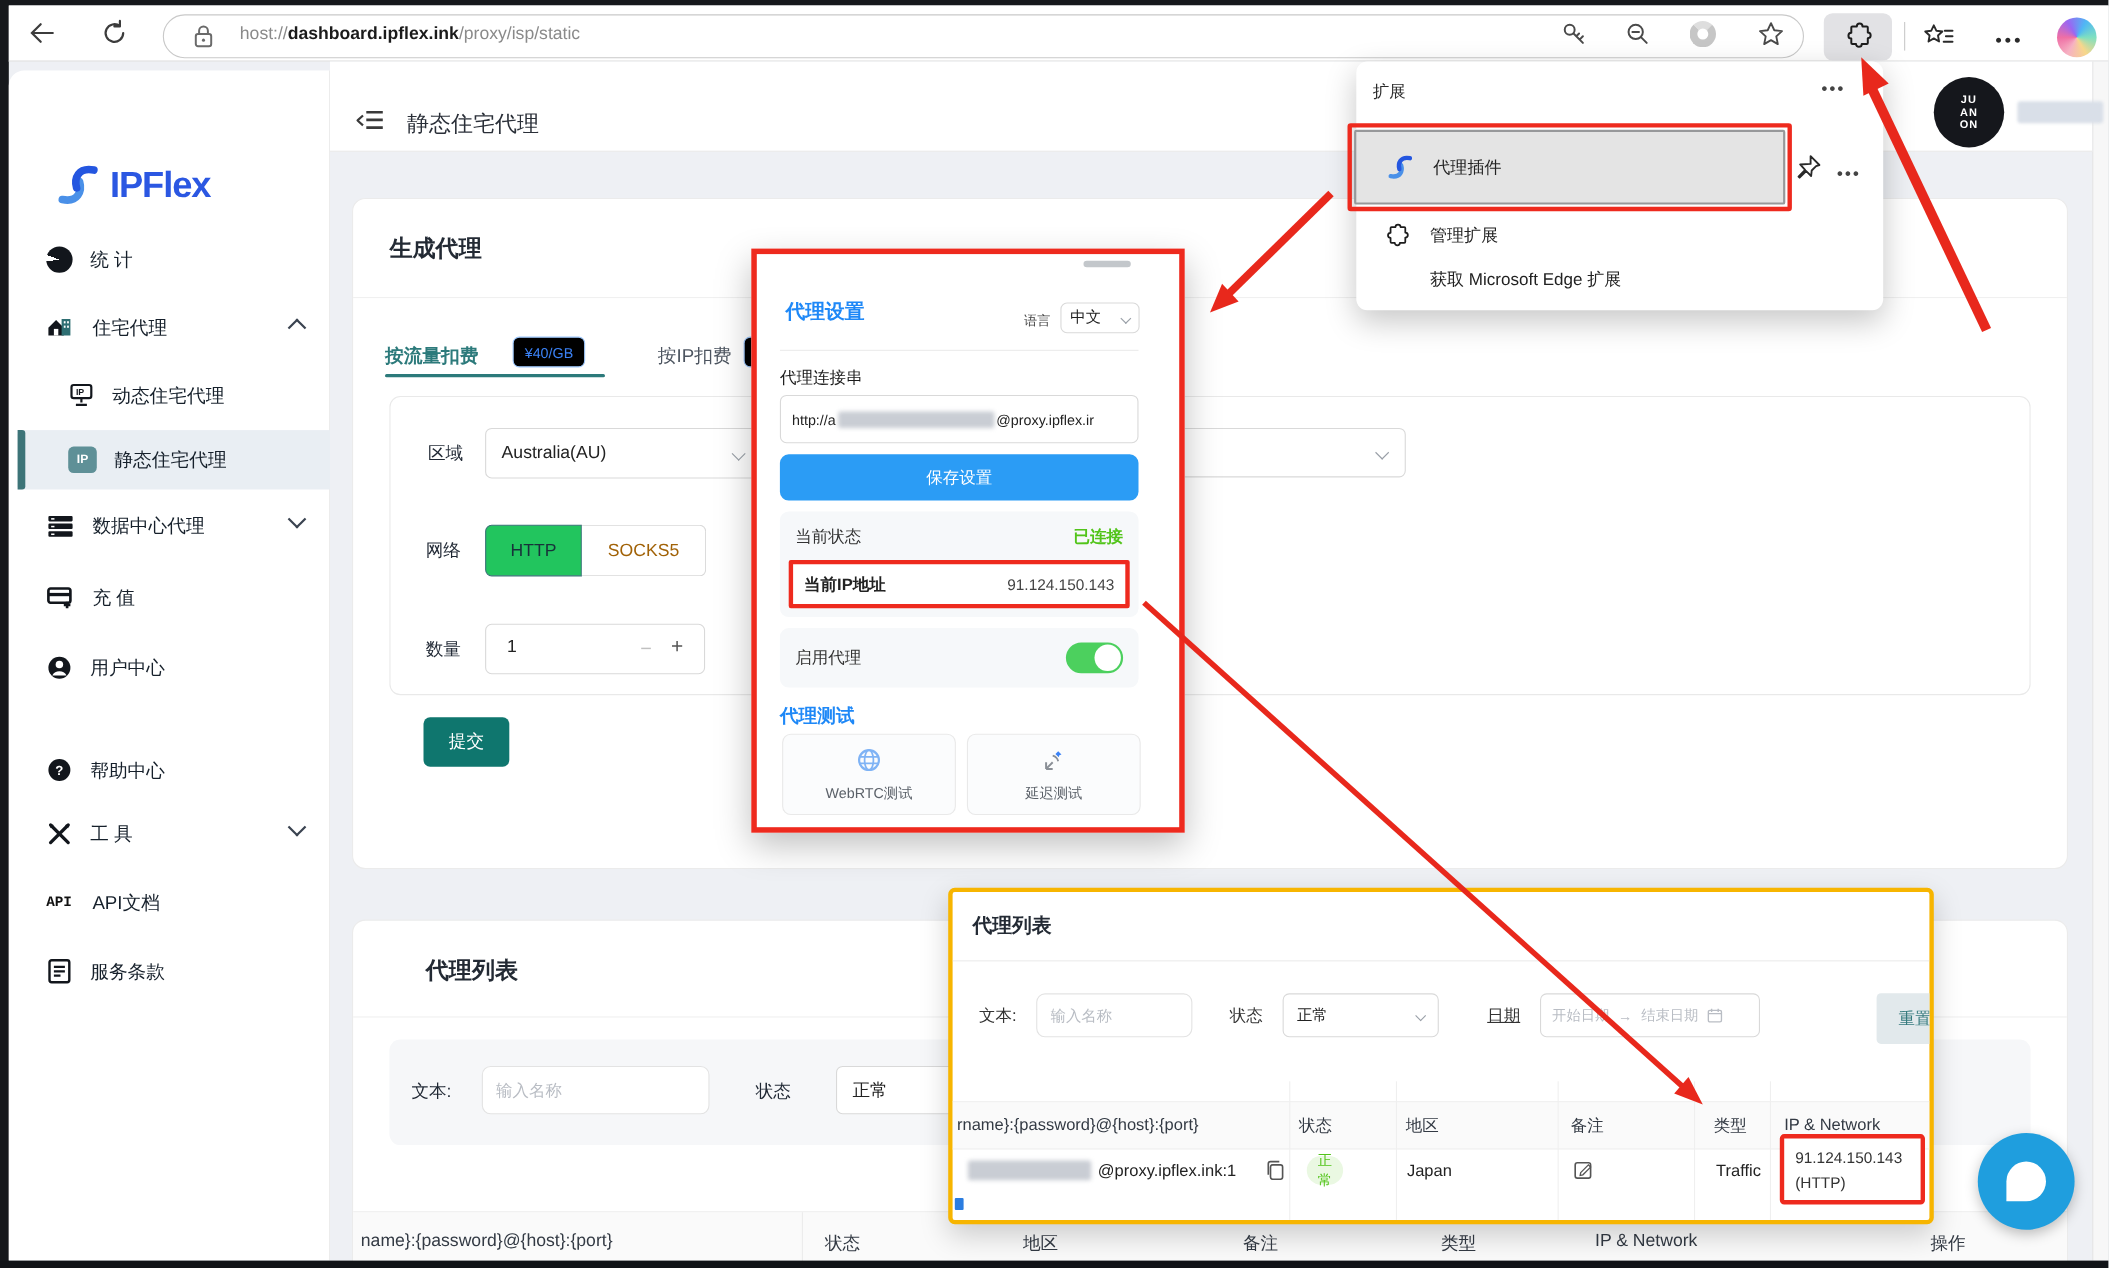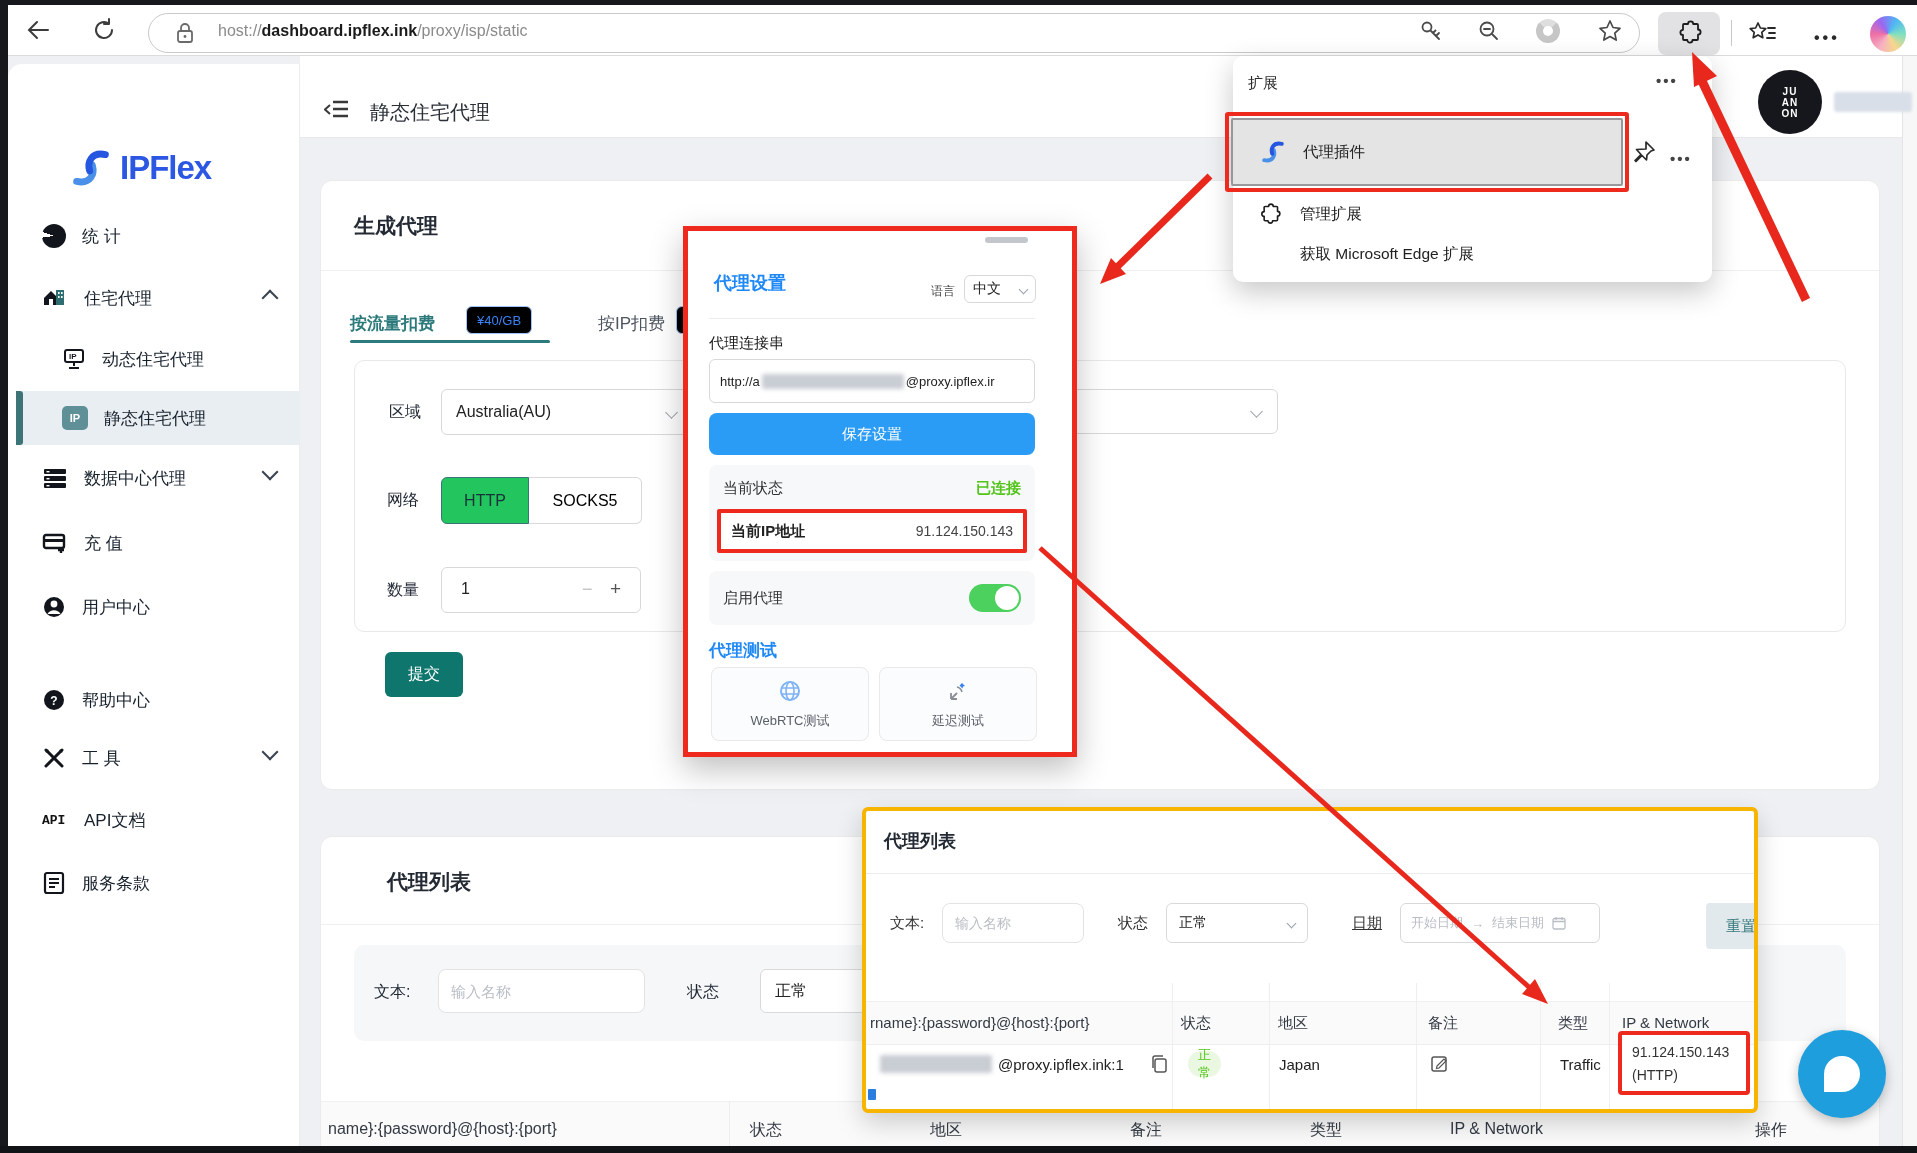--- a/index.html
+++ b/index.html
@@ -51,21 +51,21 @@
   .tab1 { font-size:17px; font-weight:bold; color:#2c7a7b; }
   .tab2 { font-size:17px; color:#4d5560; }
   .price-badge { border:1px solid #9cc6fb; background:#000000; color:#3b82f6; font-size:13px; border-radius:6px;
     height:28px; display:flex; align-items:center; padding:0 10px; }
   .tab-underline { background:#2c7a7b; height:3px; border-radius:2px; }
   .form-card { border:1px solid #e9e9e9; border-radius:10px; background:#fff; }
   .f-label { font-size:16px; color:#1f2733; }
   .select-box { border:1px solid #d9d9d9; border-radius:6px; background:#fff; font-size:16px; color:#222; }
   .sel-chev { width:9px; height:9px; border-right:1.6px solid #9aa0a8; border-bottom:1.6px solid #9aa0a8; transform:rotate(45deg); }
   .seg-http { border:1.5px solid #3b7478; border-radius:6px 0 0 6px; font-size:16px; color:#18323a; background:#22c55e; }
-  .seg-socks { border:1px solid #d9d9d9; border-left:none; border-radius:0 6px 6px 0; font-size:16px; color:#000000; background:#fff; }
+  .seg-socks { border:1px solid #d9d9d9; border-left:none; border-radius:0 6px 6px 0; font-size:16px; color:#a16207; background:#fff; }
   .submit-btn { background:#0f766e; color:#fff; font-size:16px; border-radius:6px; display:flex; align-items:center; justify-content:center; }
   .filter-bar { background:#f6f7f9; border-radius:10px; }
   .input-box { border:1px solid #e3e3e3; border-radius:8px; background:#fff; font-size:15px; color:#333; padding:0 12px; }
   input.input-box::placeholder { color:#b9bdc4; }
   .th-text { font-size:16px; color:#333a44; white-space:nowrap; }
   .table-head-bg { background:#fafafa; border-top:1px solid #f0f0f0;margin-top:18px; }
 
   
   .ext-menu { left:1233px; top:56px; width:479px; height:226px; background:#fff; border-radius:10px;
     box-shadow:0 10px 28px rgba(0,0,0,.22); z-index:40; }
@@ -178,21 +178,21 @@
   </div>
   <div class="abs page-title" style="left:370px;top:99px;">静态住宅代理</div>
   <div class="abs avatar">
     <span>JU</span>
     <span>AN</span>
     <span>ON</span>
   </div>
   <div class="abs name-blur"></div>
 
   <div class="abs sidebar">
-    <div class="abs brand flex" style="left:60px;top:78px;">
+    <div class="abs brand flex" style="left:40px;top:78px;">
       <span>
         <svg width="46" height="46" viewBox="0 0 24 24">
             <path d="M4.5 19 c7.5 1.5 9.5-4 8.2-8.5" stroke="#4a90e8" stroke-width="3.6" fill="none" stroke-linecap="round"></path>
             <path d="M19.5 5 c-7.5-1.5-9.5 4-8.2 8.5" stroke="#2456e0" stroke-width="3.6" fill="none" stroke-linecap="round"></path>
           </svg>
       </span>
       <span class="brand-text">IPFlex</span>
     </div>
 
     <div class="abs sb-active-bg"></div>

